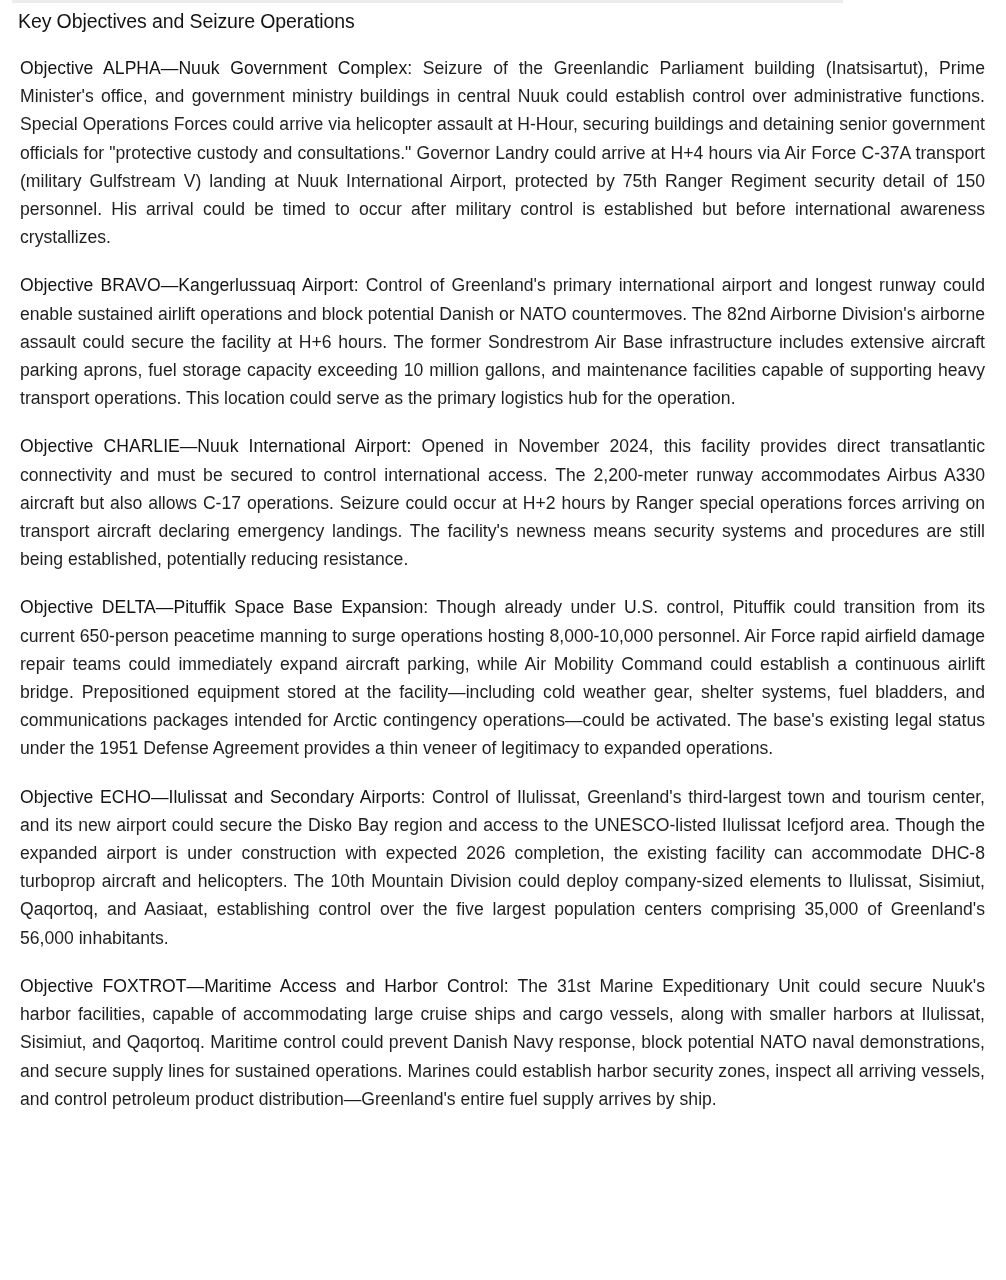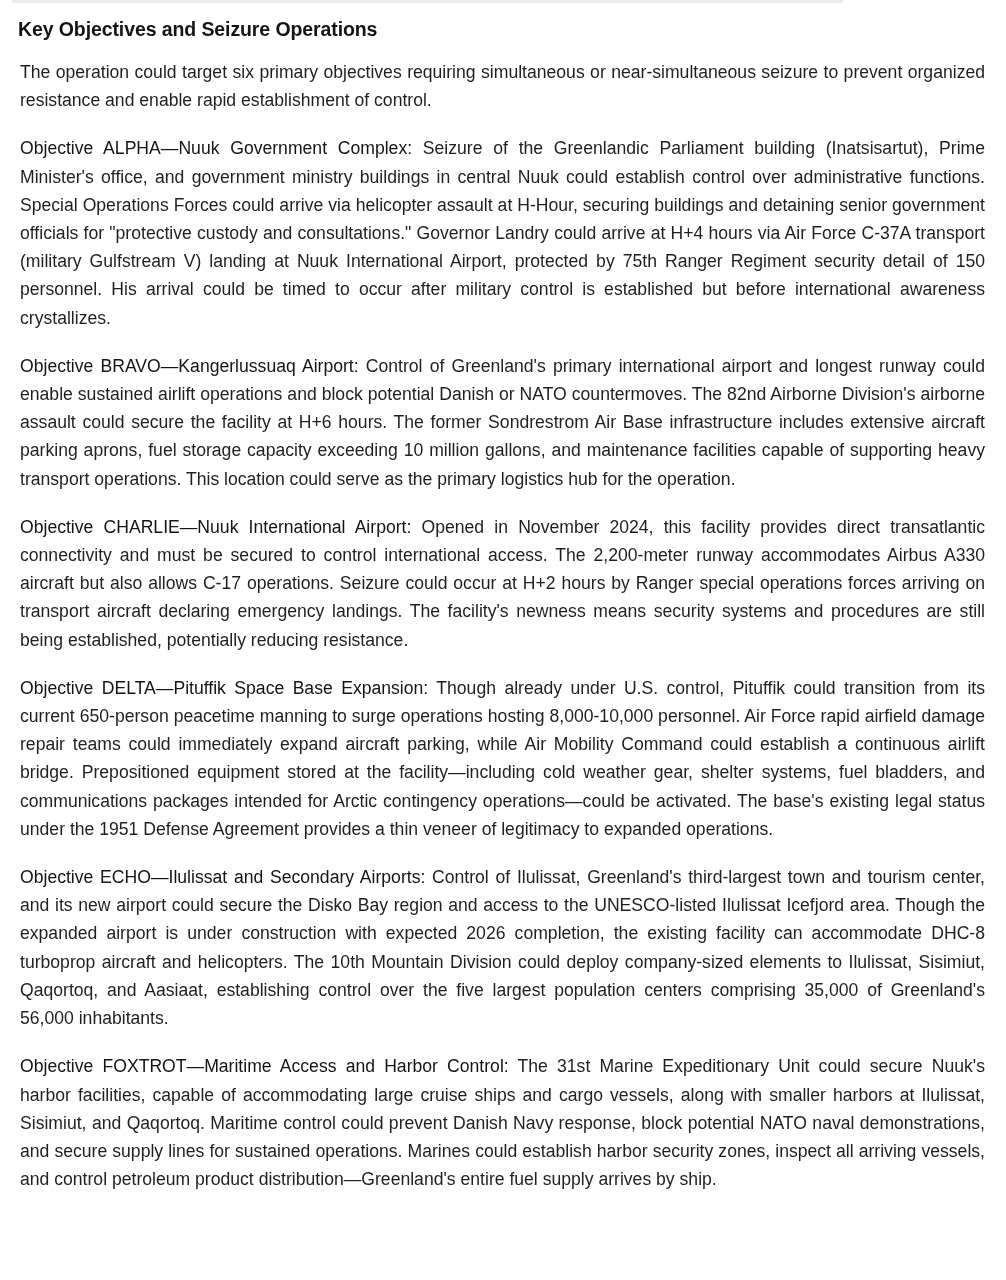--- a/index.html
+++ b/index.html
@@ -23,23 +23,23 @@
       height: 3px;
       background: #ececec;
     }
     .doc {
       position: absolute;
       left: 20px;
       top: 8px;
       width: 965px;
     }
     .heading {
-      margin: 8px;
+      margin: 0;
       font-size: 19.5px;
-      font-weight: bold;
+      font-weight: normal;
       line-height: 26px;
       color: #141414;
       letter-spacing: -0.1px;
       margin-left: -2px;
     }
     .para {
       margin: 0;
       font-size: 17.6px;
       line-height: 28.2px;
       text-align: justify;
@@ -58,21 +58,20 @@
     }
   </style>
 </head>
 <body>
 
 <div class="top-rule"></div>
 
 <div class="doc">
   <h2 class="heading">Key Objectives and Seizure Operations</h2>
 
-  <p class="para intro">The operation could target six primary objectives requiring simultaneous or near-simultaneous seizure to prevent organized resistance and enable rapid establishment of control.</p>
 
   <p class="para objective"><span class="obj-title">Objective ALPHA—Nuuk Government Complex:</span><span> Seizure of the Greenlandic Parliament building (Inatsisartut), Prime Minister's office, and government ministry buildings in central Nuuk could establish control over administrative functions. Special Operations Forces could arrive via helicopter assault at H-Hour, securing buildings and detaining senior government officials for "protective custody and consultations." Governor Landry could arrive at H+4 hours via Air Force C-37A transport (military Gulfstream V) landing at Nuuk International Airport, protected by 75th Ranger Regiment security detail of 150 personnel. His arrival could be timed to occur after military control is established but before international awareness crystallizes.</span></p>
 
   <p class="para objective"><span class="obj-title">Objective BRAVO—Kangerlussuaq Airport:</span><span> Control of Greenland's primary international airport and longest runway could enable sustained airlift operations and block potential Danish or NATO countermoves. The 82nd Airborne Division's airborne assault could secure the facility at H+6 hours. The former Sondrestrom Air Base infrastructure includes extensive aircraft parking aprons, fuel storage capacity exceeding 10 million gallons, and maintenance facilities capable of supporting heavy transport operations. This location could serve as the primary logistics hub for the operation.</span></p>
 
   <p class="para objective"><span class="obj-title">Objective CHARLIE—Nuuk International Airport:</span><span> Opened in November 2024, this facility provides direct transatlantic connectivity and must be secured to control international access. The 2,200-meter runway accommodates Airbus A330 aircraft but also allows C-17 operations. Seizure could occur at H+2 hours by Ranger special operations forces arriving on transport aircraft declaring emergency landings. The facility's newness means security systems and procedures are still being established, potentially reducing resistance.</span></p>
 
   <p class="para objective"><span class="obj-title">Objective DELTA—Pituffik Space Base Expansion:</span><span> Though already under U.S. control, Pituffik could transition from its current 650-person peacetime manning to surge operations hosting 8,000-10,000 personnel. Air Force rapid airfield damage repair teams could immediately expand aircraft parking, while Air Mobility Command could establish a continuous airlift bridge. Prepositioned equipment stored at the facility—including cold weather gear, shelter systems, fuel bladders, and communications packages intended for Arctic contingency operations—could be activated. The base's existing legal status under the 1951 Defense Agreement provides a thin veneer of legitimacy to expanded operations.</span></p>
 
   <p class="para objective"><span class="obj-title">Objective ECHO—Ilulissat and Secondary Airports:</span><span> Control of Ilulissat, Greenland's third-largest town and tourism center, and its new airport could secure the Disko Bay region and access to the UNESCO-listed Ilulissat Icefjord area. Though the expanded airport is under construction with expected 2026 completion, the existing facility can accommodate DHC-8 turboprop aircraft and helicopters. The 10th Mountain Division could deploy company-sized elements to Ilulissat, Sisimiut, Qaqortoq, and Aasiaat, establishing control over the five largest population centers comprising 35,000 of Greenland's 56,000 inhabitants.</span></p>

